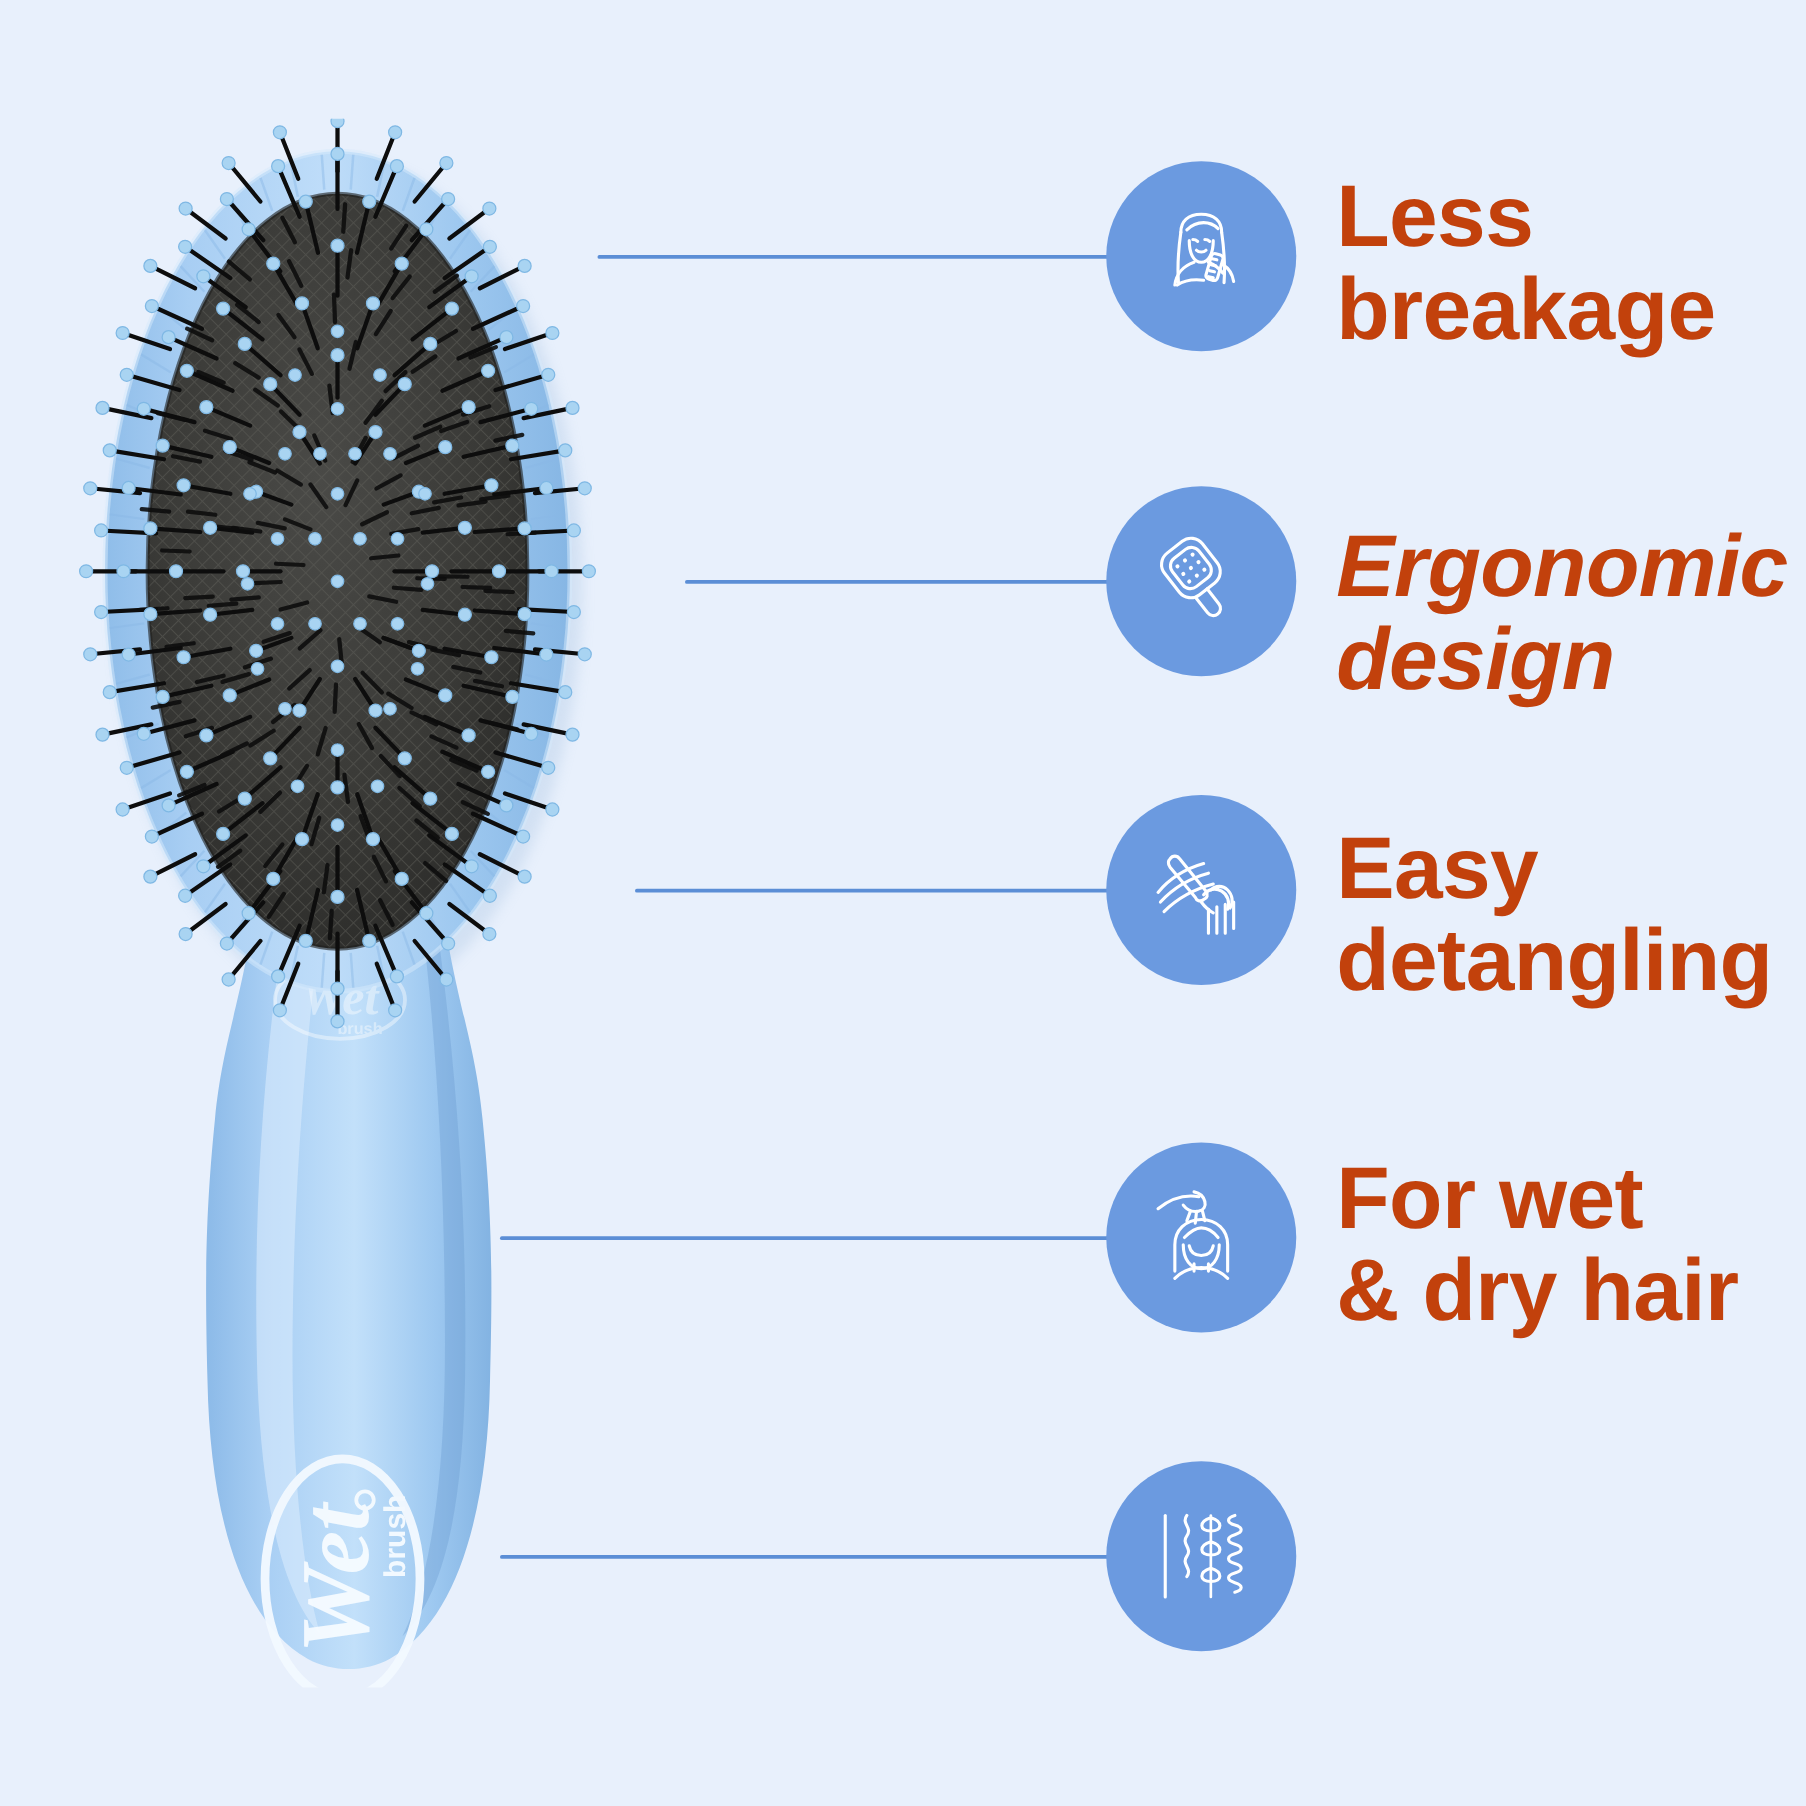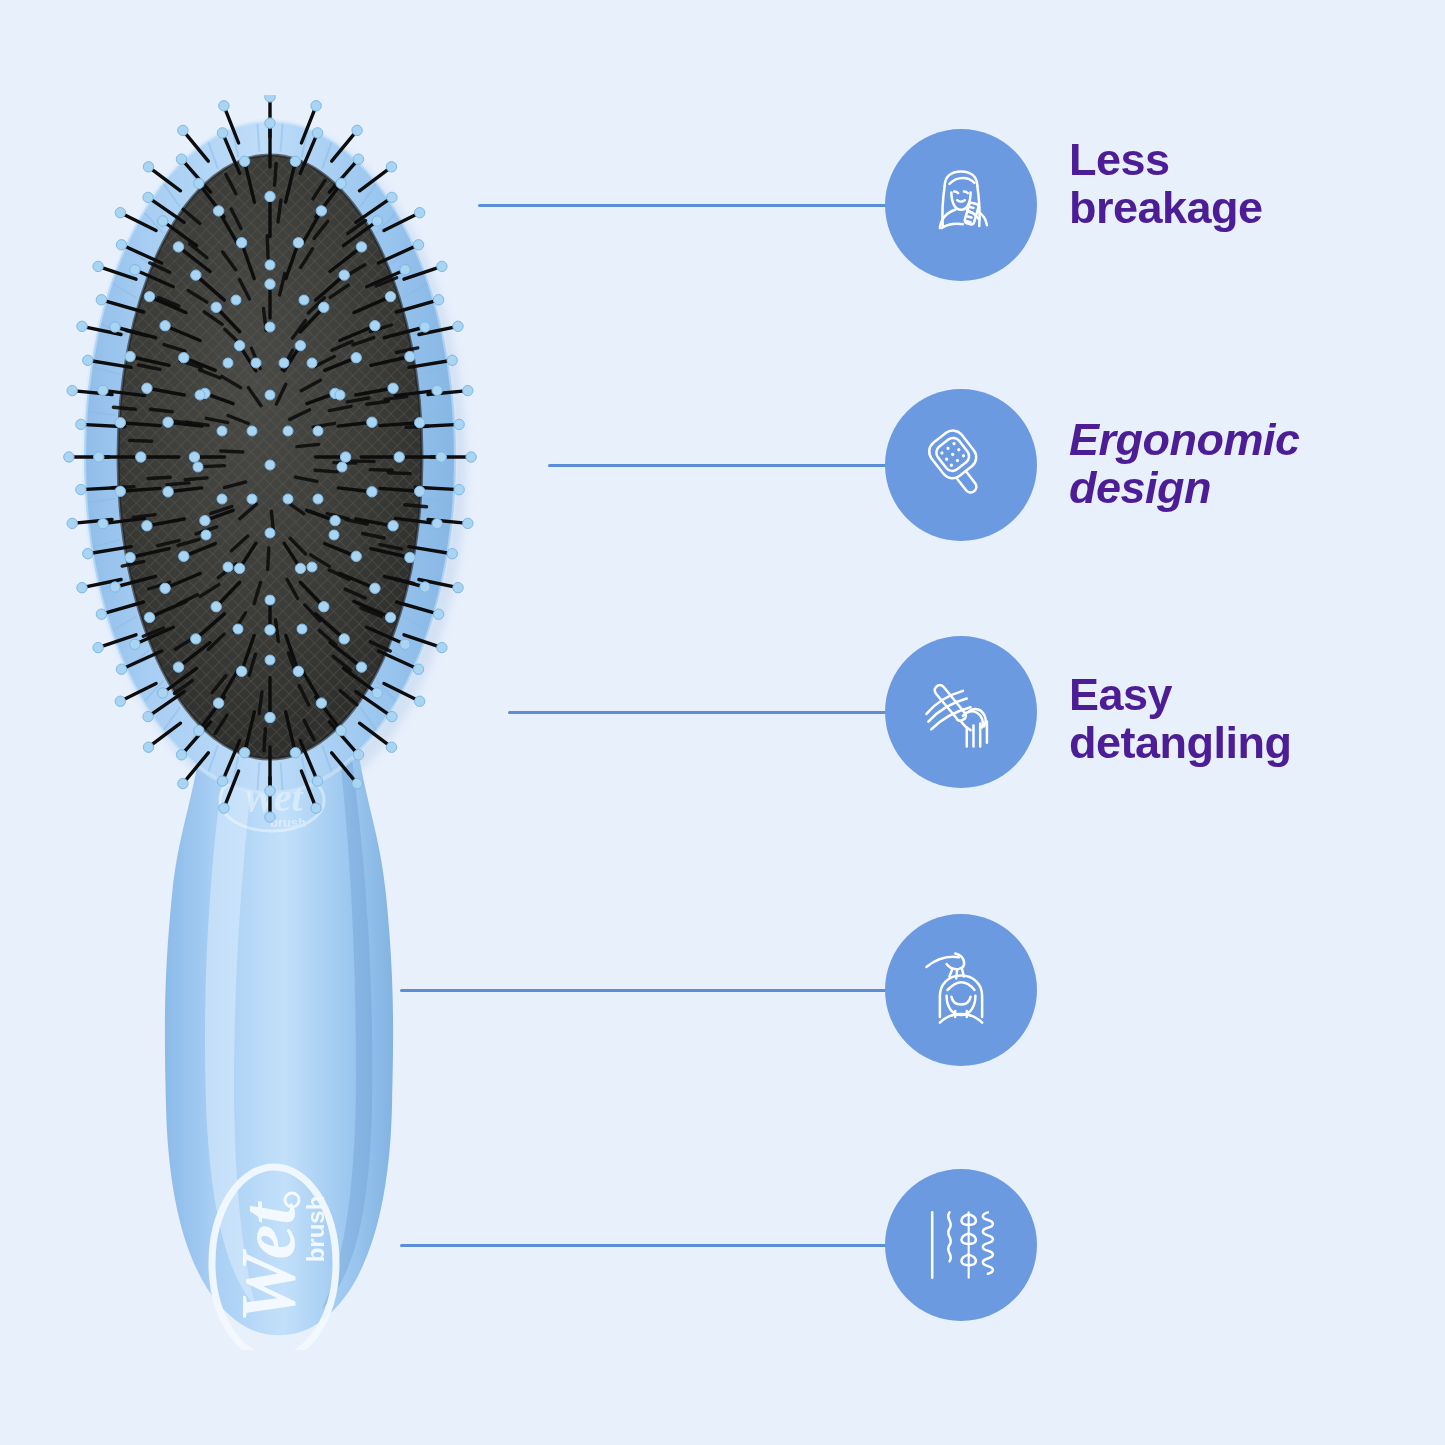--- a/index.html
+++ b/index.html
@@ -16,23 +16,23 @@
   .product{position:absolute;left:60px;top:95px;width:420px;height:1255px;}
   .product svg{display:block;width:100%;height:100%;}
   .conn{position:absolute;height:3px;background:#5b8ed6;border-radius:2px;}
   .badge{
     position:absolute;width:152px;height:152px;border-radius:50%;
     background:#6b9ae0;display:flex;align-items:center;justify-content:center;
   }
   .badge svg{width:96px;height:96px;display:block;}
   .flabel{
     position:absolute;
-    color:#4c1d95;
+    color:#c2410c;
     font-weight:bold;
-    font-size:45px;
+    font-size:70px;
     line-height:1.06;
     letter-spacing:-0.5px;
     white-space:pre-line;
   }
 </style>
 </head>
 <body>
 
 <div id="stage">
 
@@ -673,37 +673,39 @@
       <path d="M14 52c10-12 24-20 38-24"></path>
       <path d="M16 60c11-12 25-20 40-24"></path>
       <path d="M19 68c12-12 26-19 41-23"></path>
       <path d="M24 24c2-3 6-3 8 0l22 27c2 3 1 6-2 7-3 2-6 1-7-2L24 31c-2-3-2-5 0-7z"></path>
       <path d="M52 54c4-5 10-6 15-3 5 3 7 9 5 15"></path>
       <path d="M58 50c4-4 10-4 14 0 4 4 5 10 2 15"></path>
       <path d="M56 66v20M63 64v22M70 62v24M77 60v22"></path>
       <path d="M50 60c3 4 6 7 10 9"></path>
     </svg>
   </div>
-  <div class="flabel" id="t2" style="left: 1069px; top: 671px;">Easy
+  <div class="flabel" id="t2" style="left: 1069px; top: 657px;">Easy
 detangling</div>
 
   <div class="conn" id="c3" style="left: 400px; width: 495px; top: 989px;"></div>
   <div class="badge" id="b3" style="left: 885px; top: 914px;">
     <svg viewBox="0 0 100 100" fill="none" stroke="#ffffff" stroke-width="2.6" stroke-linecap="round" stroke-linejoin="round">
       <path d="M14 26c10-8 22-12 34-10"></path>
       <path d="M44 12c5 1 8 4 9 8 1 4-1 7-5 8-5 1-10-1-13-5"></path>
       <path d="M41 28l-3 8M46 29l-1 9M51 28l2 8"></path>
       <path d="M28 78V56c0-12 9-21 22-21s22 9 22 21v22"></path>
       <path d="M35 56c0 12 6 20 15 20s15-8 15-20"></path>
       <path d="M36 50c5-5 9-8 14-8s10 3 14 8"></path>
       <path d="M40 57c1 5 4 8 10 8s9-3 10-8"></path>
       <path d="M44 72v6M56 72v6"></path>
       <path d="M28 84c6-6 13-9 22-9s16 3 22 9"></path>
     </svg>
   </div>
+  <div class="flabel" id="t3" style="left: 1069px; top: 921px;">For wet
+&amp; dry hair</div>
 
   <div class="conn" id="c4" style="left: 400px; width: 495px; top: 1244px;"></div>
   <div class="badge" id="b4" style="left: 885px; top: 1169px;">
     <svg viewBox="0 0 100 100" fill="none" stroke="#ffffff" stroke-width="2.6" stroke-linecap="round" stroke-linejoin="round">
       <path d="M20 16v68"></path>
       <path d="M38 16c-5 7 5 10 0 17s5 10 0 17s5 10 0 17"></path>
       <path d="M58 16c-10 3-10 11 0 11s10-8 0-11" transform="translate(0,2)"></path>
       <path d="M58 38c-10 3-10 11 0 11s10-8 0-11"></path>
       <path d="M58 60c-10 3-10 11 0 11s10-8 0-11"></path>
       <path d="M58 16v68" stroke-width="2.2"></path>

